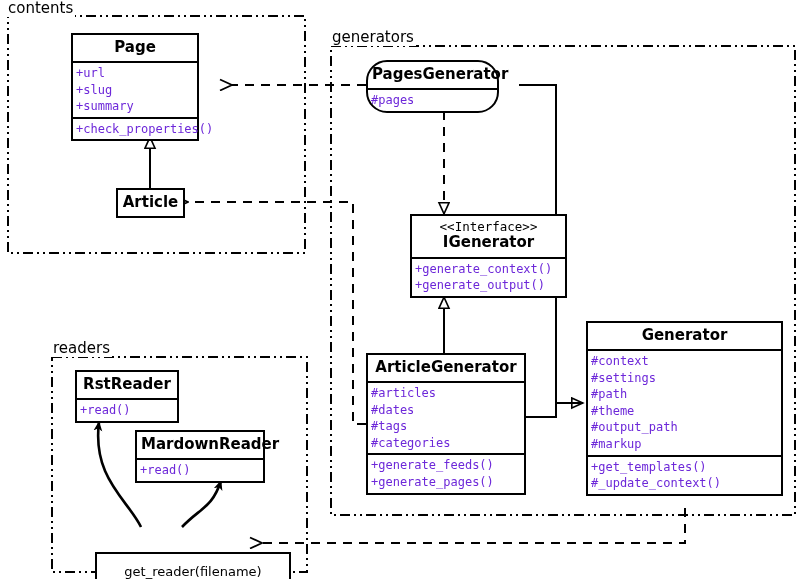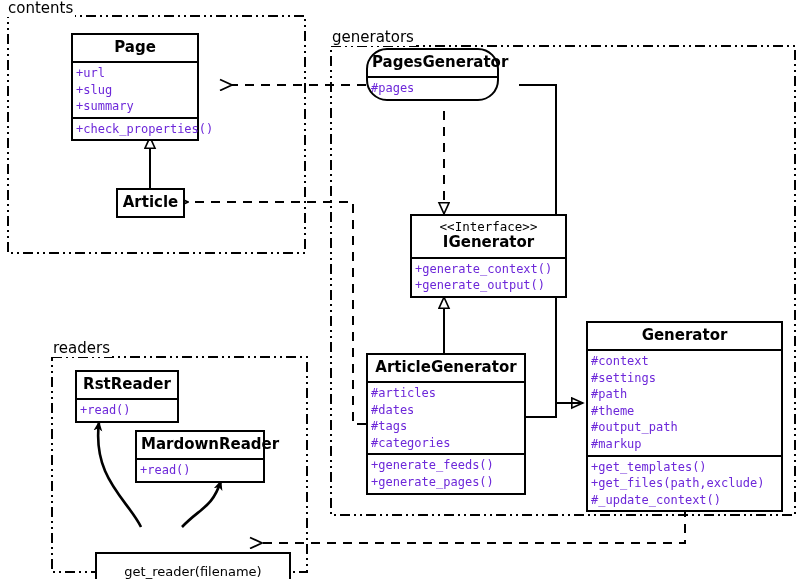--- a/index.html
+++ b/index.html
@@ -160,21 +160,21 @@
     </div>
     <div class="compartment sep">
       <div>+check_properties()</div>
     </div>
   </div>
 
   <div class="cls" style="left:116px; top:188px; width:69px;">
     <div class="name">Article</div>
   </div>
 
-  <div class="cls" style="left:366px; top:48px; width:133px;border-radius:21px;">
+  <div class="cls" style="left:366px; top:60px; width:133px;border-radius:21px;">
     <div class="name">PagesGenerator</div>
     <div class="compartment sep">
       <div>#pages</div>
     </div>
   </div>
 
   <div class="cls" style="left:366px; top:214px; width:157px;margin-left:44px;">
     <div class="name">
       <span class="stereo">&lt;&lt;Interface&gt;&gt;</span>
       <span>IGenerator</span>
@@ -204,21 +204,20 @@
     <div class="compartment sep">
       <div>#context</div>
       <div>#settings</div>
       <div>#path</div>
       <div>#theme</div>
       <div>#output_path</div>
       <div>#markup</div>
     </div>
     <div class="compartment sep">
       <div>+get_templates()</div>
-      <div>+get_files(path,exclude)</div>
       <div>#_update_context()</div>
     </div>
   </div>
 
   <div class="cls" style="left:75px; top:370px; width:104px;">
     <div class="name">RstReader</div>
     <div class="compartment sep">
       <div>+read()</div>
     </div>
   </div>

